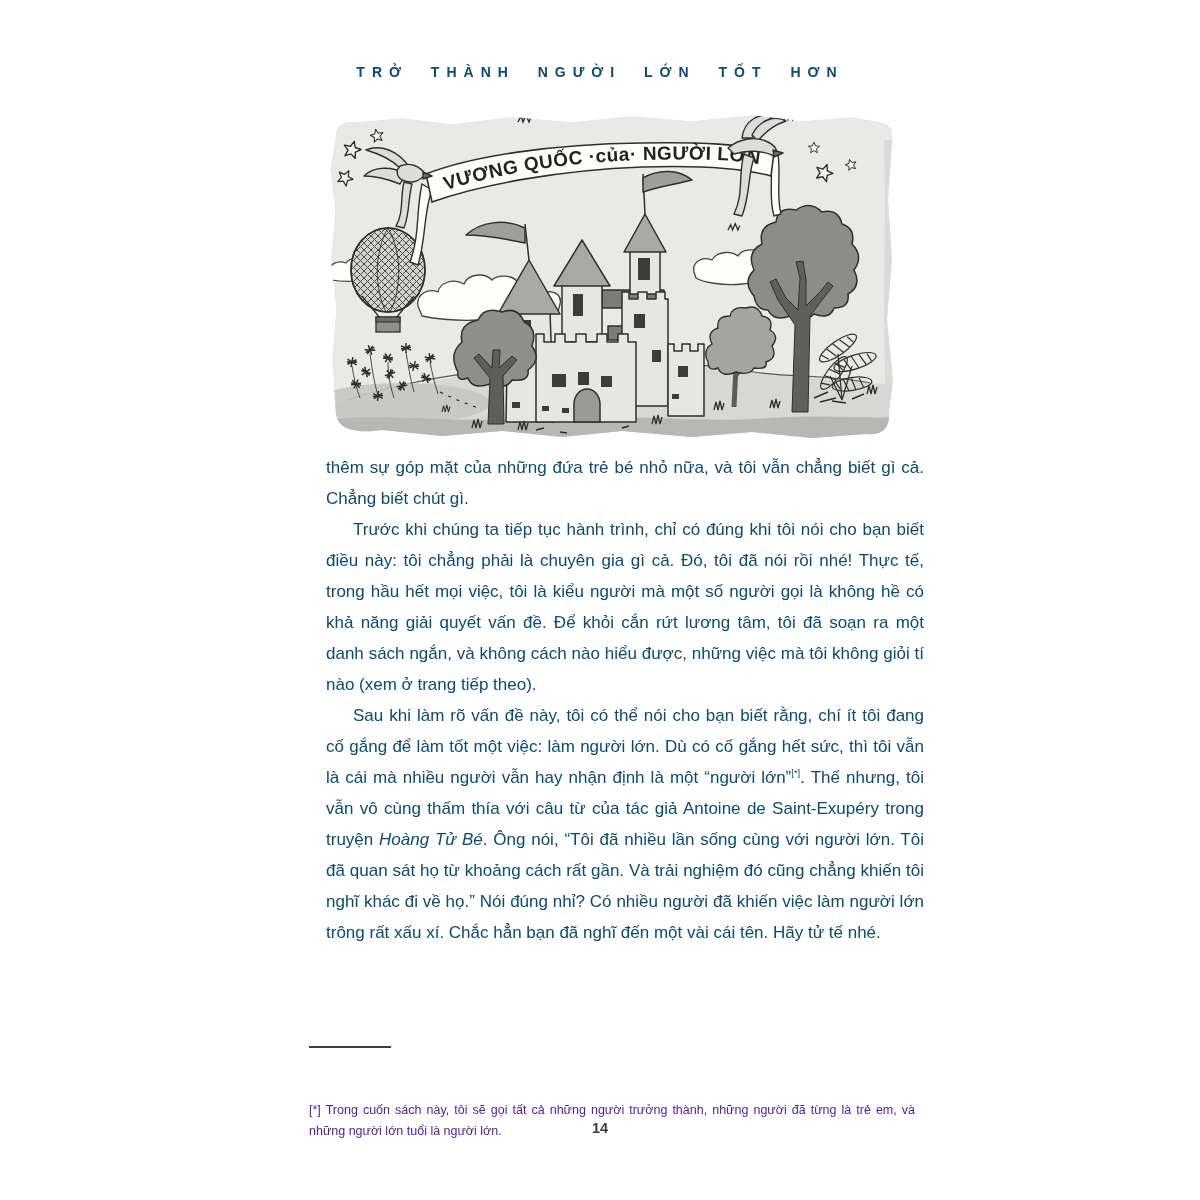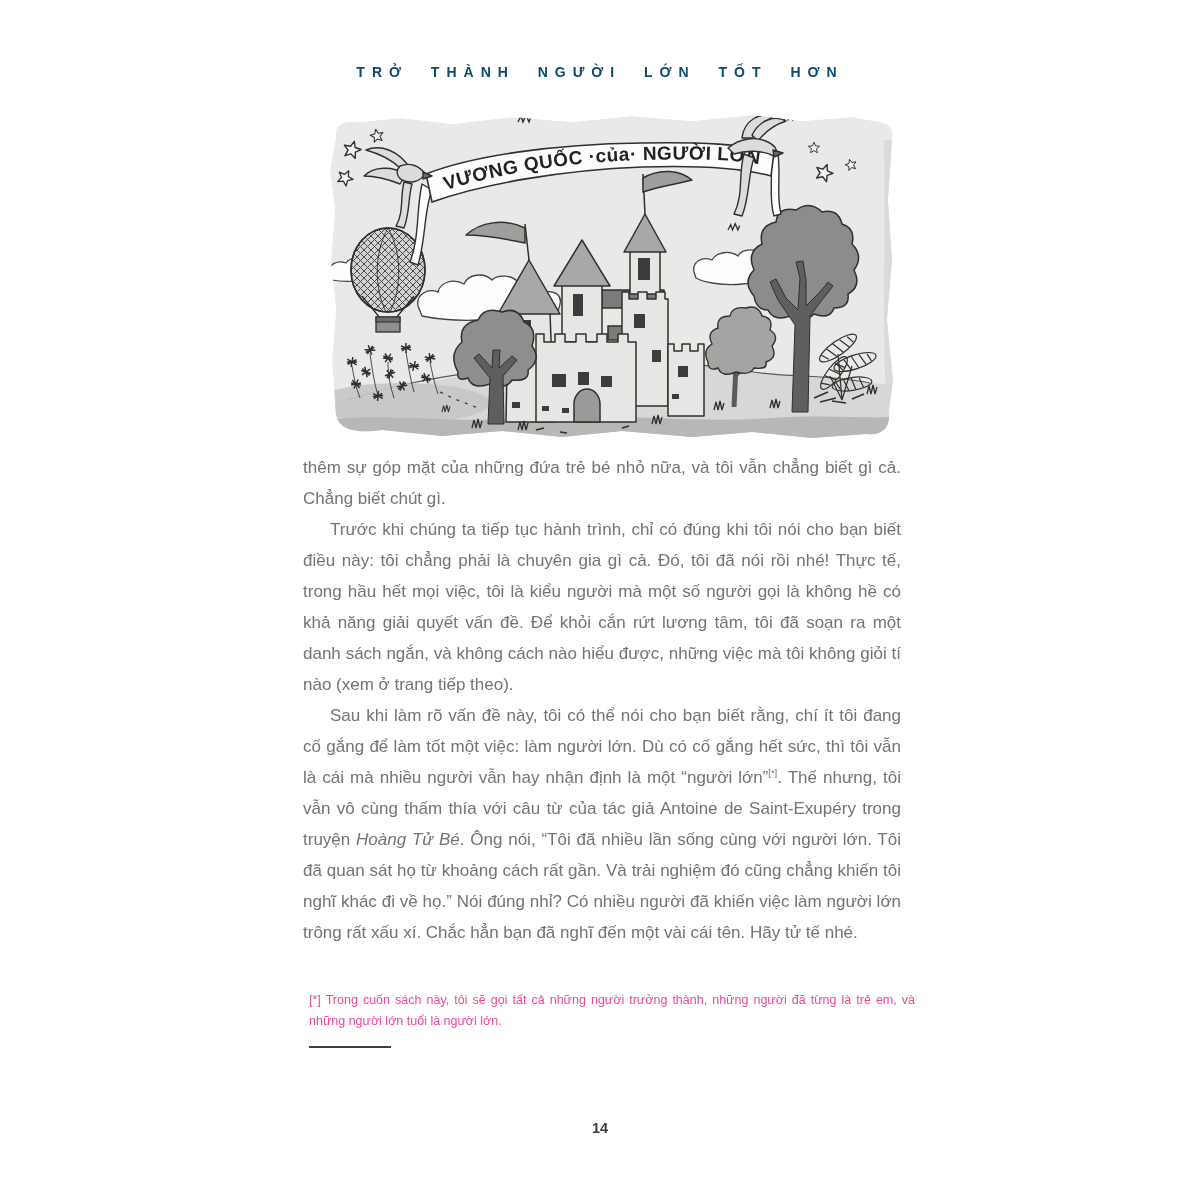--- a/index.html
+++ b/index.html
@@ -6,31 +6,31 @@
   body{
     width:1200px;height:1200px;background:#ffffff;position:relative;
     font-family:"Liberation Sans","DejaVu Sans",sans-serif;color:#3e3e3e;overflow:hidden;
   }
   .running-head{
     position:absolute;top:64px;left:0;width:1200px;text-align:center;
     font-size:14px;font-weight:bold;letter-spacing:7px;word-spacing:12px;color:#0c4a6e;
   }
   .illustration{position:absolute;left:322px;top:110px;width:578px;height:336px;}
   .body-text{
-    position:absolute;left:303px;top:452px;width:598px;
-    font-size:17px;line-height:31px;text-align:justify;color:#737373;
+    position:absolute;left:326px;top:452px;width:598px;
+    font-size:17px;line-height:31px;text-align:justify;color:#0c4a6e;
   }
   .para{margin:0;}
   .indent{text-indent:27px;}
   .body-text i{font-style:italic;}
   .body-text sup{font-size:9.5px;line-height:0;vertical-align:7px;}
   .footnote-rule{position:absolute;left:309px;top:1046px;width:82px;height:2px;background:#3f3f3f;}
   .footnote{
-    position:absolute;left:309px;top:990px;width:606px;
-    font-size:12.5px;line-height:21px;text-align:justify;color:#ec4899;
+    position:absolute;left:309px;top:1100px;width:606px;
+    font-size:12.5px;line-height:21px;text-align:justify;color:#4c1d95;
   }
   .page-number{
     position:absolute;top:1120px;left:0;width:1200px;text-align:center;
     font-size:14.5px;font-weight:bold;color:#3a3a3a;
   }
   svg text{font-family:"Liberation Sans","DejaVu Sans",sans-serif;}
 </style>
 </head>
 <body>
 

